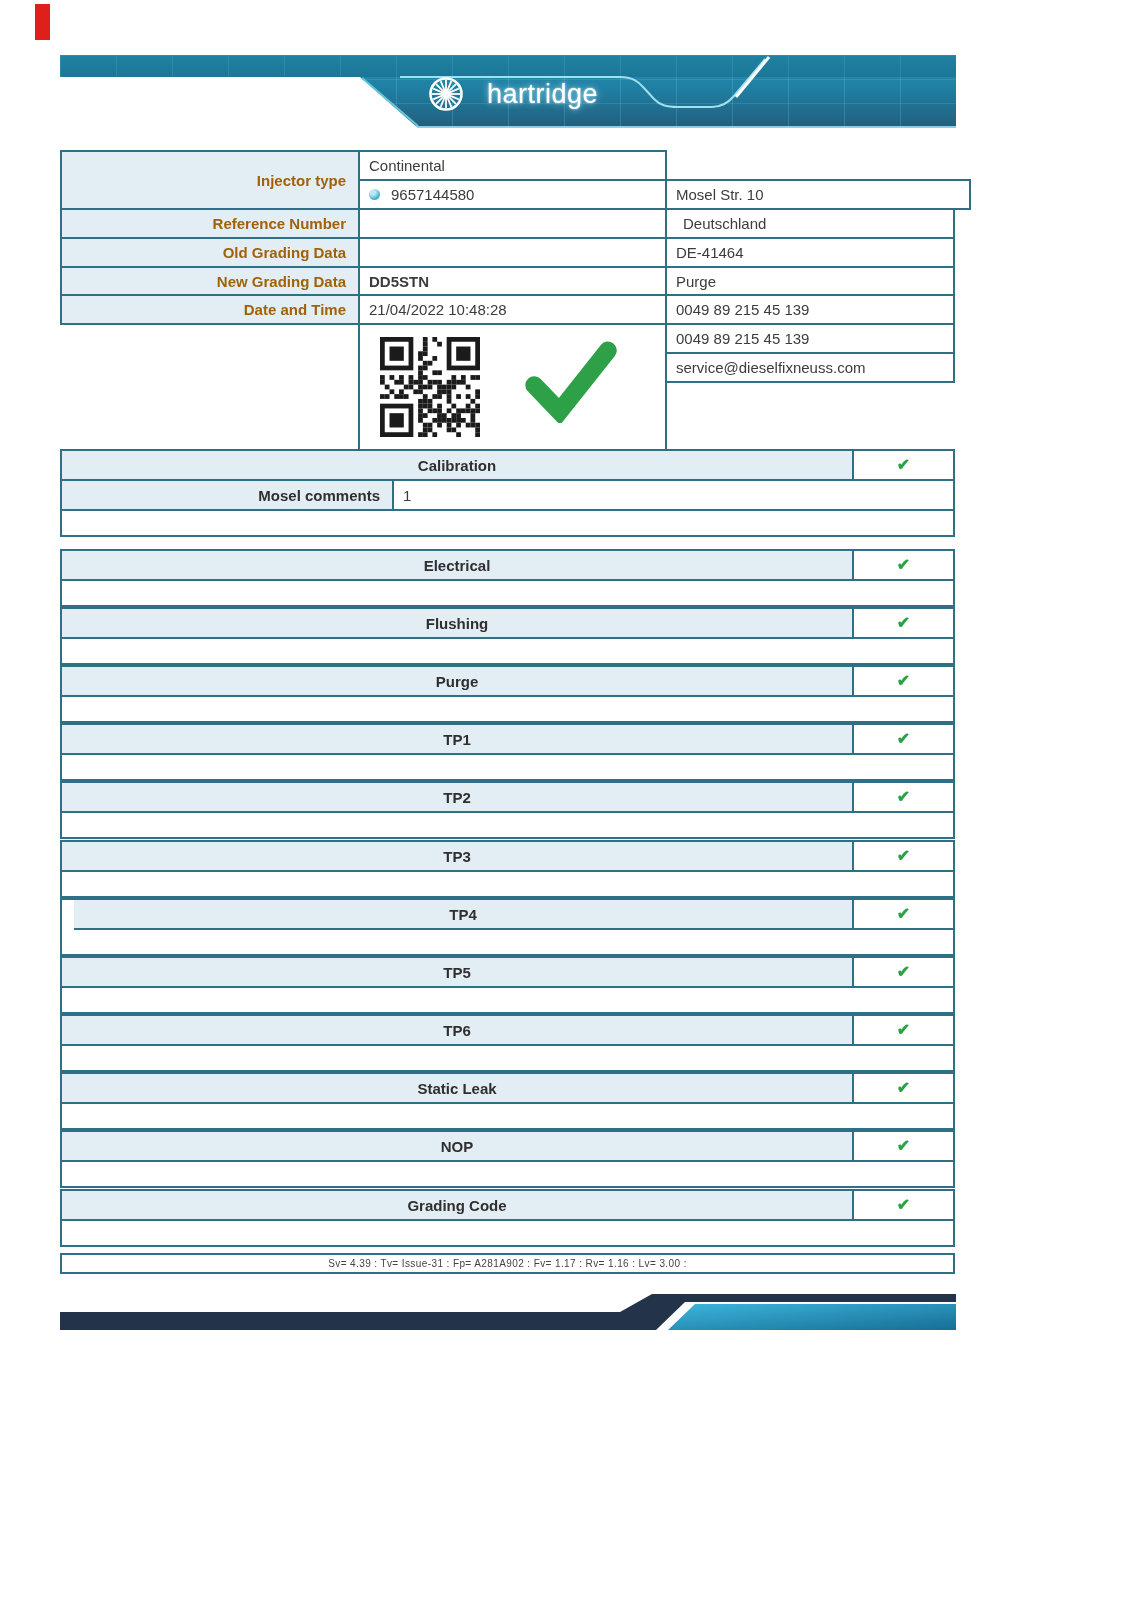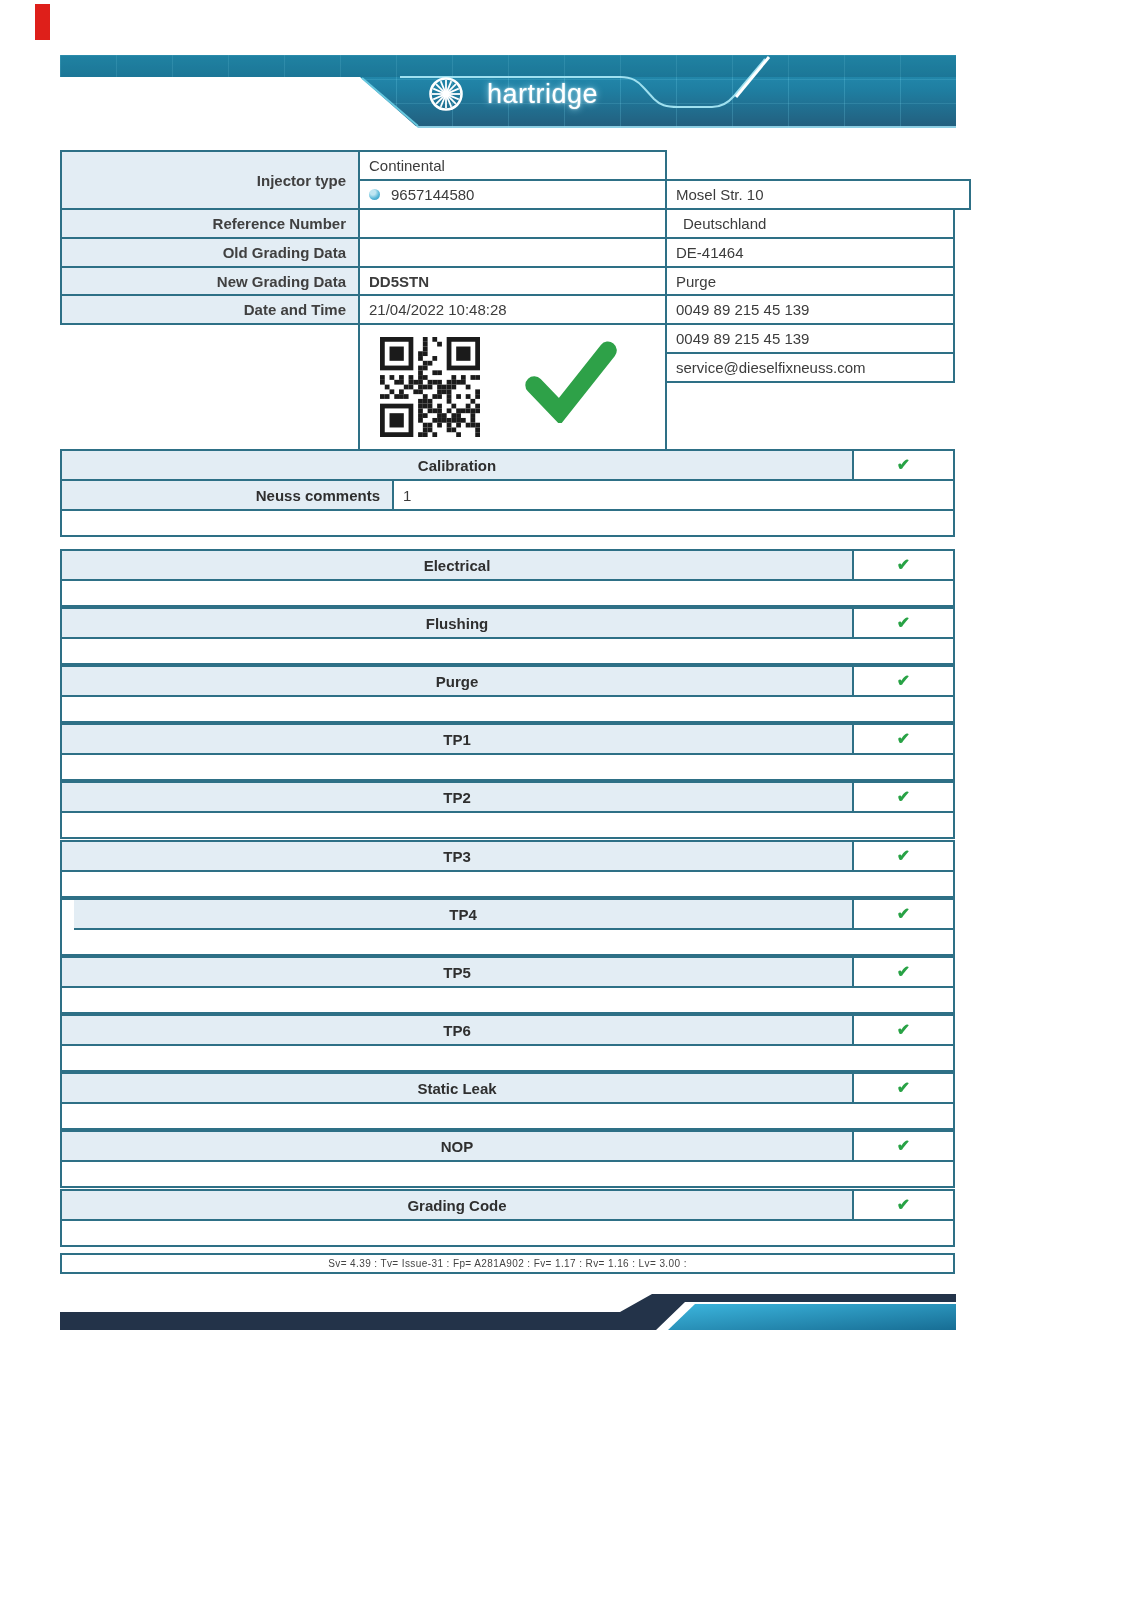--- a/index.html
+++ b/index.html
@@ -25,21 +25,21 @@
     clip-path:polygon(0 22px, 300px 22px, 358px 100%, 0 100%); }
   #banner svg.lines { position:absolute; left:0; top:0; }
   #logo { left:368px; top:21px; display:flex; align-items:center; gap:7px; }
   #logo .brand { color:#fff; font-size:27px; font-weight:normal; letter-spacing:.5px;
     text-shadow:0 0 7px rgba(170,235,255,.95), 0 0 2px rgba(255,255,255,.8);padding-left:16px; }
 
   
   .cell { position:absolute; box-sizing:border-box; border:2px solid #2e7086; background:#fff;
     font-size:15px; display:flex; align-items:center; }
   .cell.label { background:#e3edf4; justify-content:flex-end; padding-right:12px;
-    font-weight:bold; color:#404040; }
+    font-weight:bold; color:#a16207; }
   .cell.value { padding-left:9px; color:#3c3c3c; }
   .cell.bold { font-weight:bold; }
   .dot-icon { display:inline-block; width:11px; height:11px; border-radius:50%;
     background:radial-gradient(circle at 35% 30%, #bfe6f2 0 25%, #58b7d8 60%, #2f93bb 100%);
     margin-right:11px; flex:none; }
   #vline-right { left:665px; top:381px; width:2px; height:70px; background:#2e7086; }
 
   
   .section-block { position:absolute; left:60px; width:895px; box-sizing:border-box;
     border:2px solid #2e7086; background:#fff; }
@@ -269,21 +269,21 @@
   <div id="vline-right" class="abs"></div>
 
   <div class="section-block" style="top:449px;height:88px;">
     <div class="sec-hdr">
       <div class="sec-title">Calibration</div>
       <div class="sec-check">
         <span class="check-glyph">✔</span>
       </div>
     </div>
     <div class="comments-row">
-      <div class="comments-label">Neuss comments</div>
+      <div class="comments-label">Mosel comments</div>
       <div class="comments-value">1</div>
     </div>
     <div class="sec-spacer"></div>
   </div>
 
   <div id="sections">
       <div class="section-block" style="height: 58px; top: 549px;">
       <div class="sec-hdr">
         <div class="sec-title">Electrical</div>
         <div class="sec-check">

